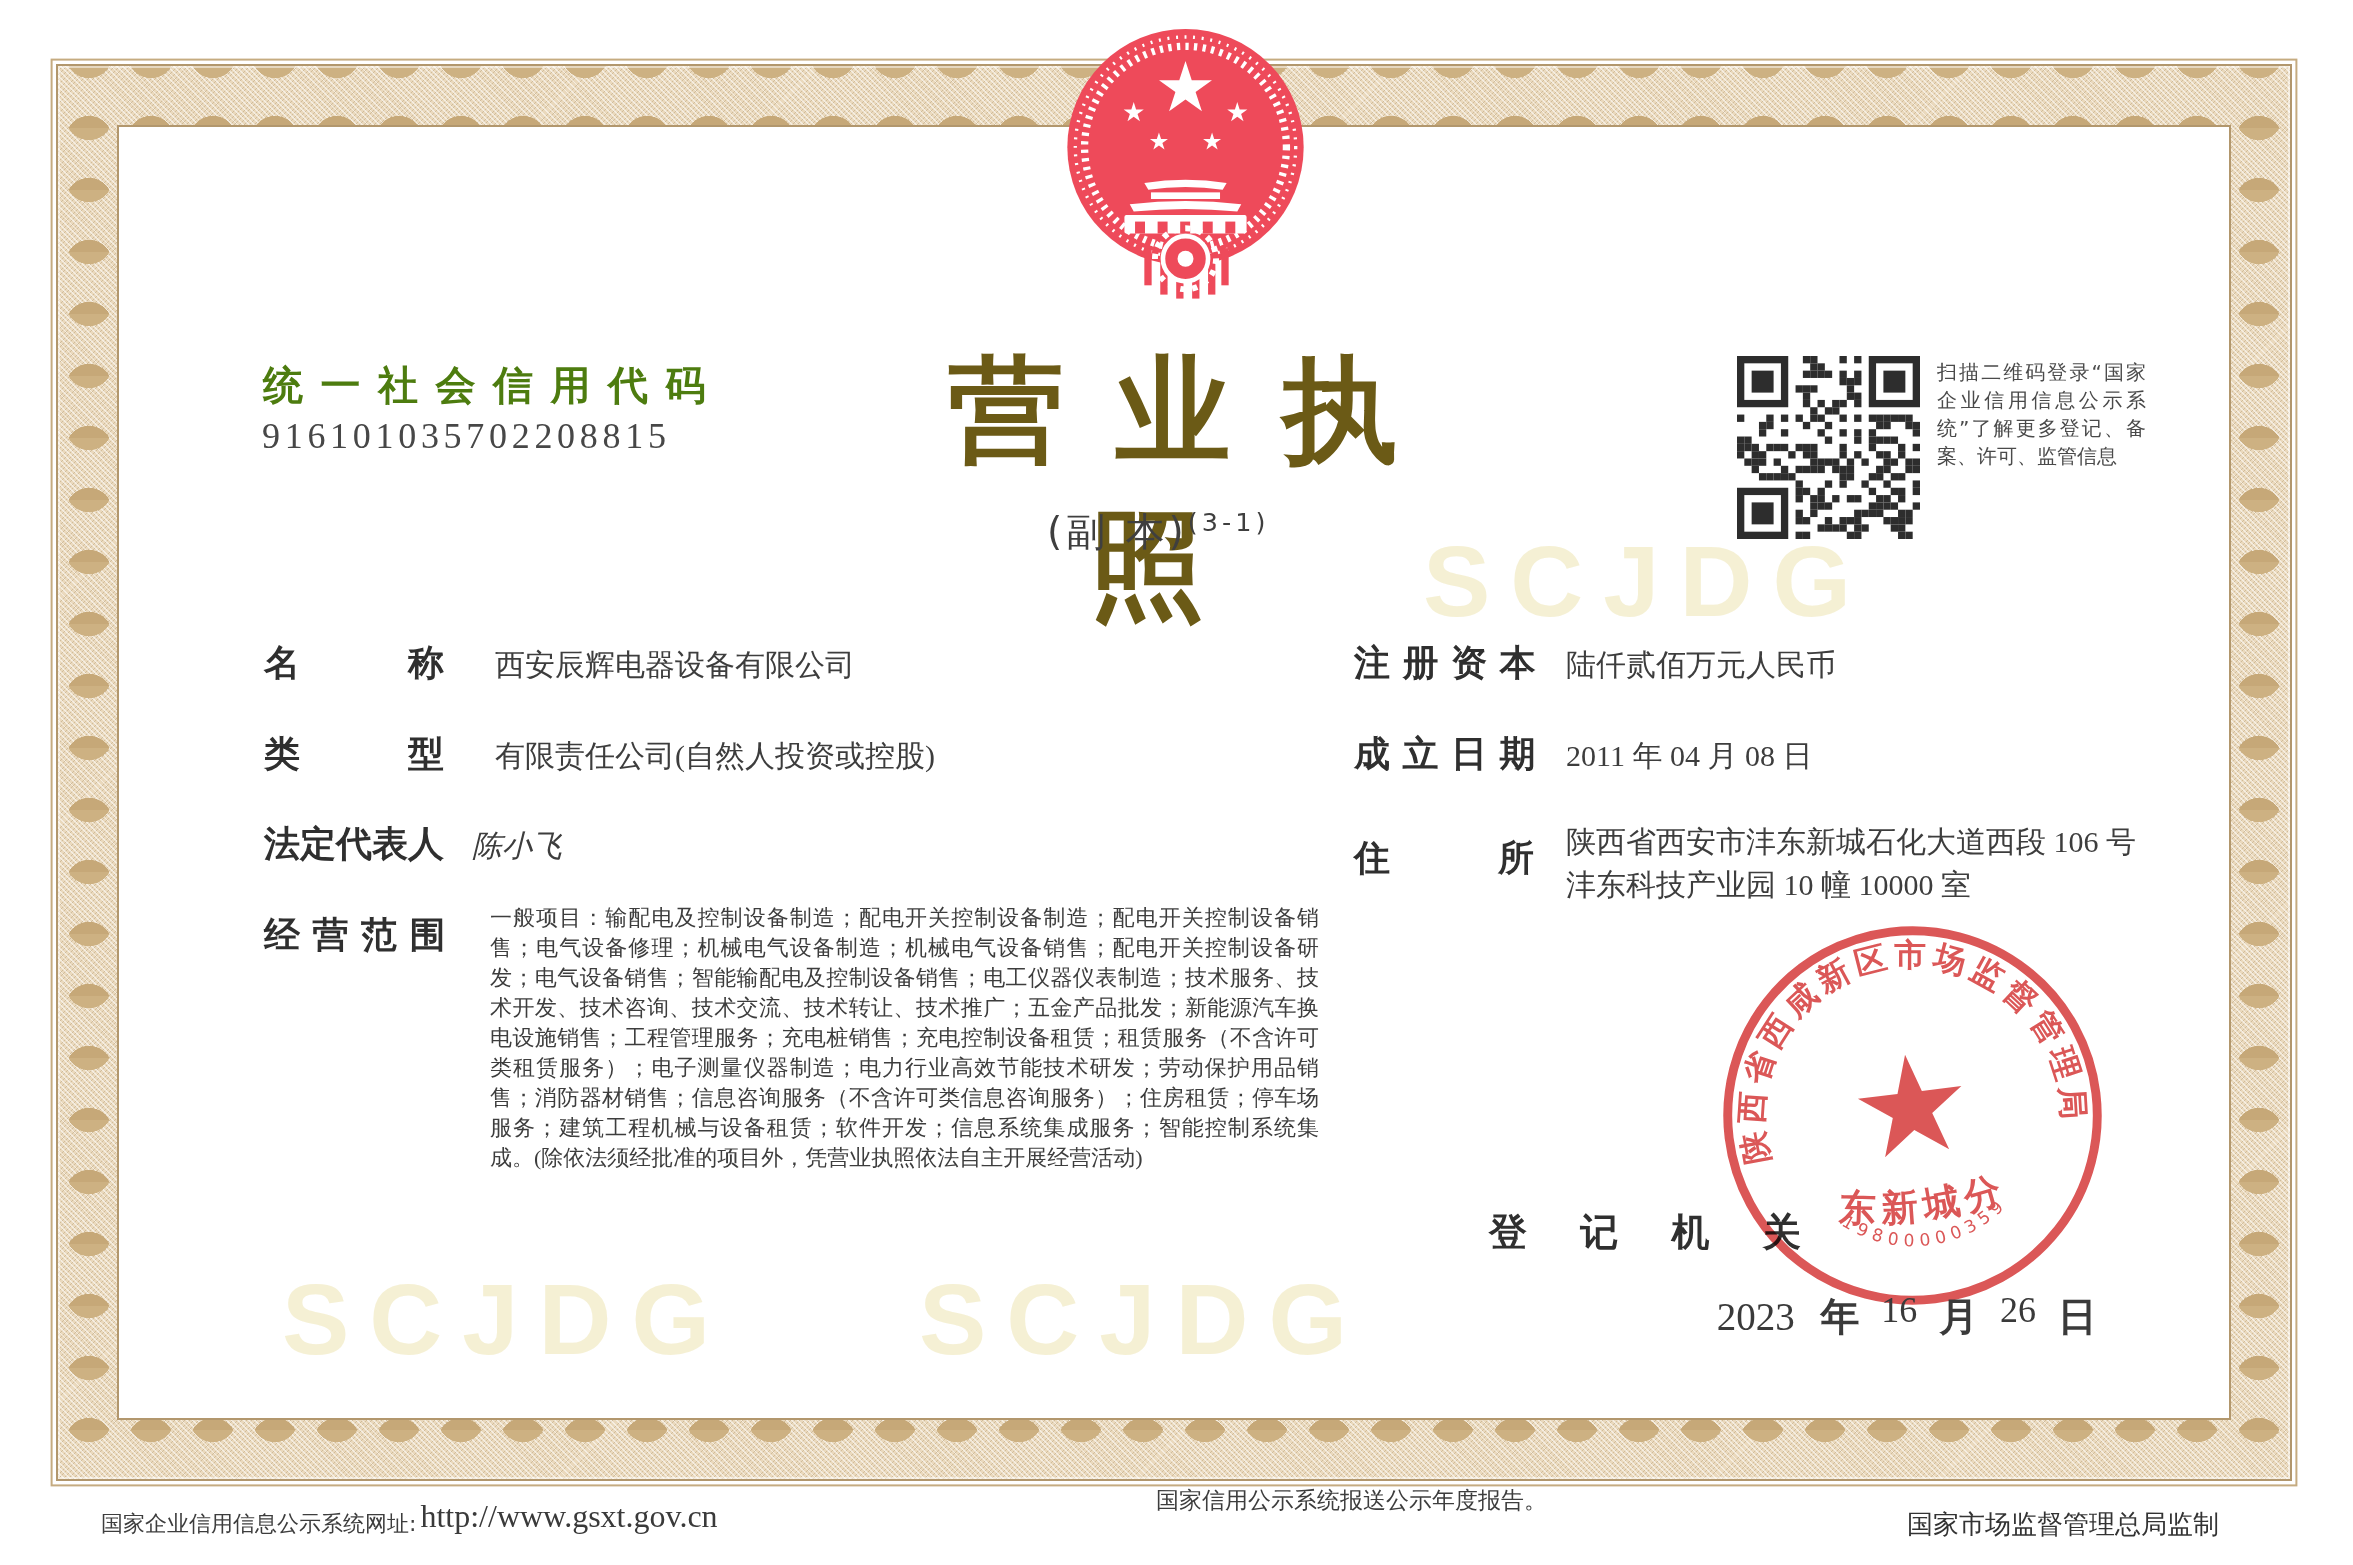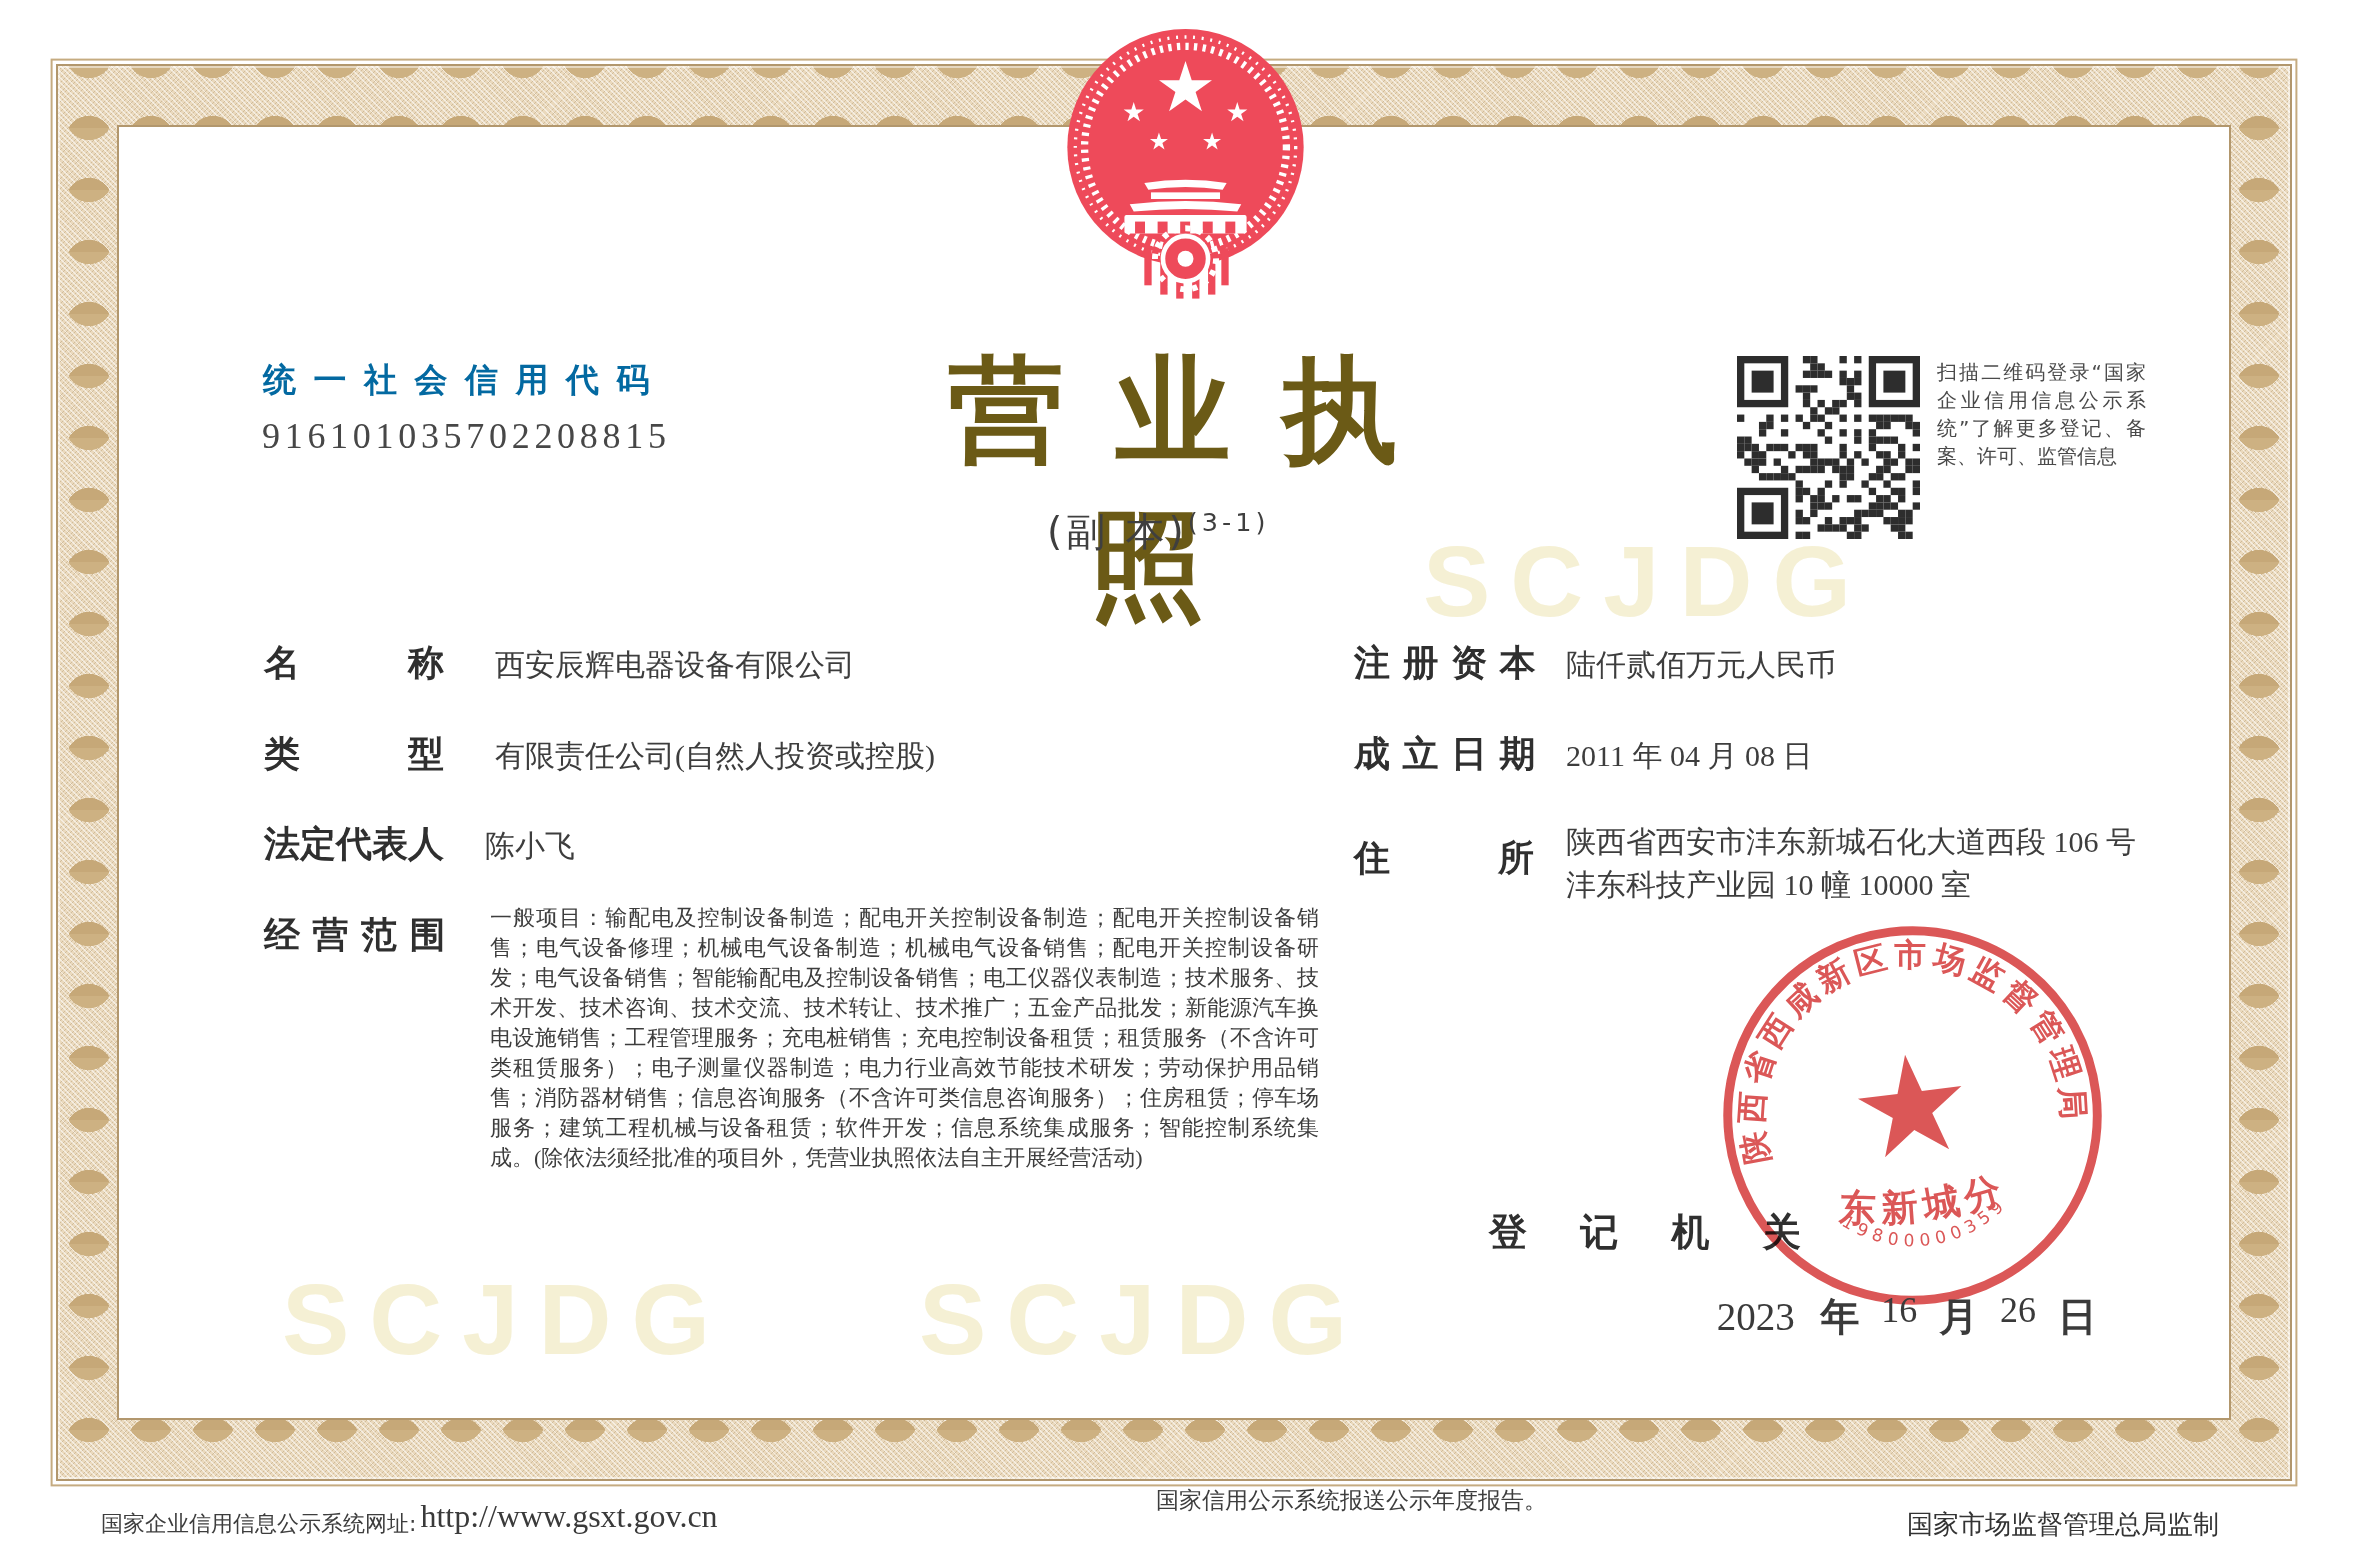--- a/index.html
+++ b/index.html
@@ -19,22 +19,22 @@
   .frame-inner{position:absolute;left:59px;top:59px;right:59px;bottom:59px;
     background:#fff;border:2px solid #b2976d;box-sizing:border-box;}
 
   .watermark{position:absolute;z-index:2;font-size:101px;font-weight:bold;
     letter-spacing:20px;color:rgba(236,228,176,.55);font-family:"Liberation Sans",sans-serif;}
 
   
   .emblem{position:absolute;left:1066px;top:13.4px;width:239px;height:295px;z-index:4;}
 
   
-  .credit-label{position:absolute;left:263px;top:358px;z-index:3;font-size:33px;font-weight:700;
-    letter-spacing:17.5px;color:#0369a1;}
+  .credit-label{position:absolute;left:263px;top:358px;z-index:3;font-size:40px;font-weight:700;
+    letter-spacing:17.5px;color:#4d7c0f;}
   .credit-code{position:absolute;left:262px;top:415px;z-index:3;font-size:36px;letter-spacing:4.7px;
     color:#474747;font-family:"Liberation Serif","DejaVu Serif",serif;}
   .title{position:absolute;left:851px;top:334px;width:644px;z-index:3;text-align:center;
     font-size:115px;font-weight:900;letter-spacing:52px;text-indent:52px;color:#6b5a16;
     font-family:"DejaVu Serif","Liberation Serif",serif;}
   .copy-line{position:absolute;left:1047px;top:505px;width:376px;z-index:3;text-align:left;
     font-size:39px;color:#3f3f3f;letter-spacing:4px;}
   .copy-line sup{font-size:25.5px;}
 
   
@@ -336,21 +336,21 @@
   </div>
   <div class="qr-caption">扫描二维码登录“国家企业信用信息公示系统”了解更多登记、备案、许可、监管信息</div>
 
   <div class="flabel" style="left:264px;top:639px;">名　　　称</div>
   <div class="fvalue" style="left:495px;top:643px;">西安辰辉电器设备有限公司</div>
 
   <div class="flabel" style="left:264px;top:730px;">类　　　型</div>
   <div class="fvalue" style="left:495px;top:734px;">有限责任公司(自然人投资或控股)</div>
 
   <div class="flabel" style="left:264px;top:820px;">法定代表人</div>
-  <div class="fvalue" style="left:485px;top:824px;">陈小飞</div>
+  <div class="fvalue" style="left:472px;top:824px;font-style:italic;">陈小飞</div>
 
   <div class="flabel" style="left:264px;top:911px;">经 营 范 围</div>
   <div class="scope-text">
     <p>一般项目：输配电及控制设备制造；配电开关控制设备制造；配电开关控制设备销售；电气设备修理；机械电气设备制造；机械电气设备销售；配电开关控制设备研发；电气设备销售；智能输配电及控制设备销售；电工仪器仪表制造；技术服务、技术开发、技术咨询、技术交流、技术转让、技术推广；五金产品批发；新能源汽车换电设施销售；工程管理服务；充电桩销售；充电控制设备租赁；租赁服务（不含许可类租赁服务）；电子测量仪器制造；电力行业高效节能技术研发；劳动保护用品销售；消防器材销售；信息咨询服务（不含许可类信息咨询服务）；住房租赁；停车场服务；建筑工程机械与设备租赁；软件开发；信息系统集成服务；智能控制系统集成。(除依法须经批准的项目外，凭营业执照依法自主开展经营活动)</p>
   </div>
 
   <div class="flabel" style="left:1354px;top:639px;">注 册 资 本</div>
   <div class="fvalue" style="left:1566px;top:643px;">陆仟贰佰万元人民币</div>
 
   <div class="flabel" style="left:1354px;top:730px;">成 立 日 期</div>

